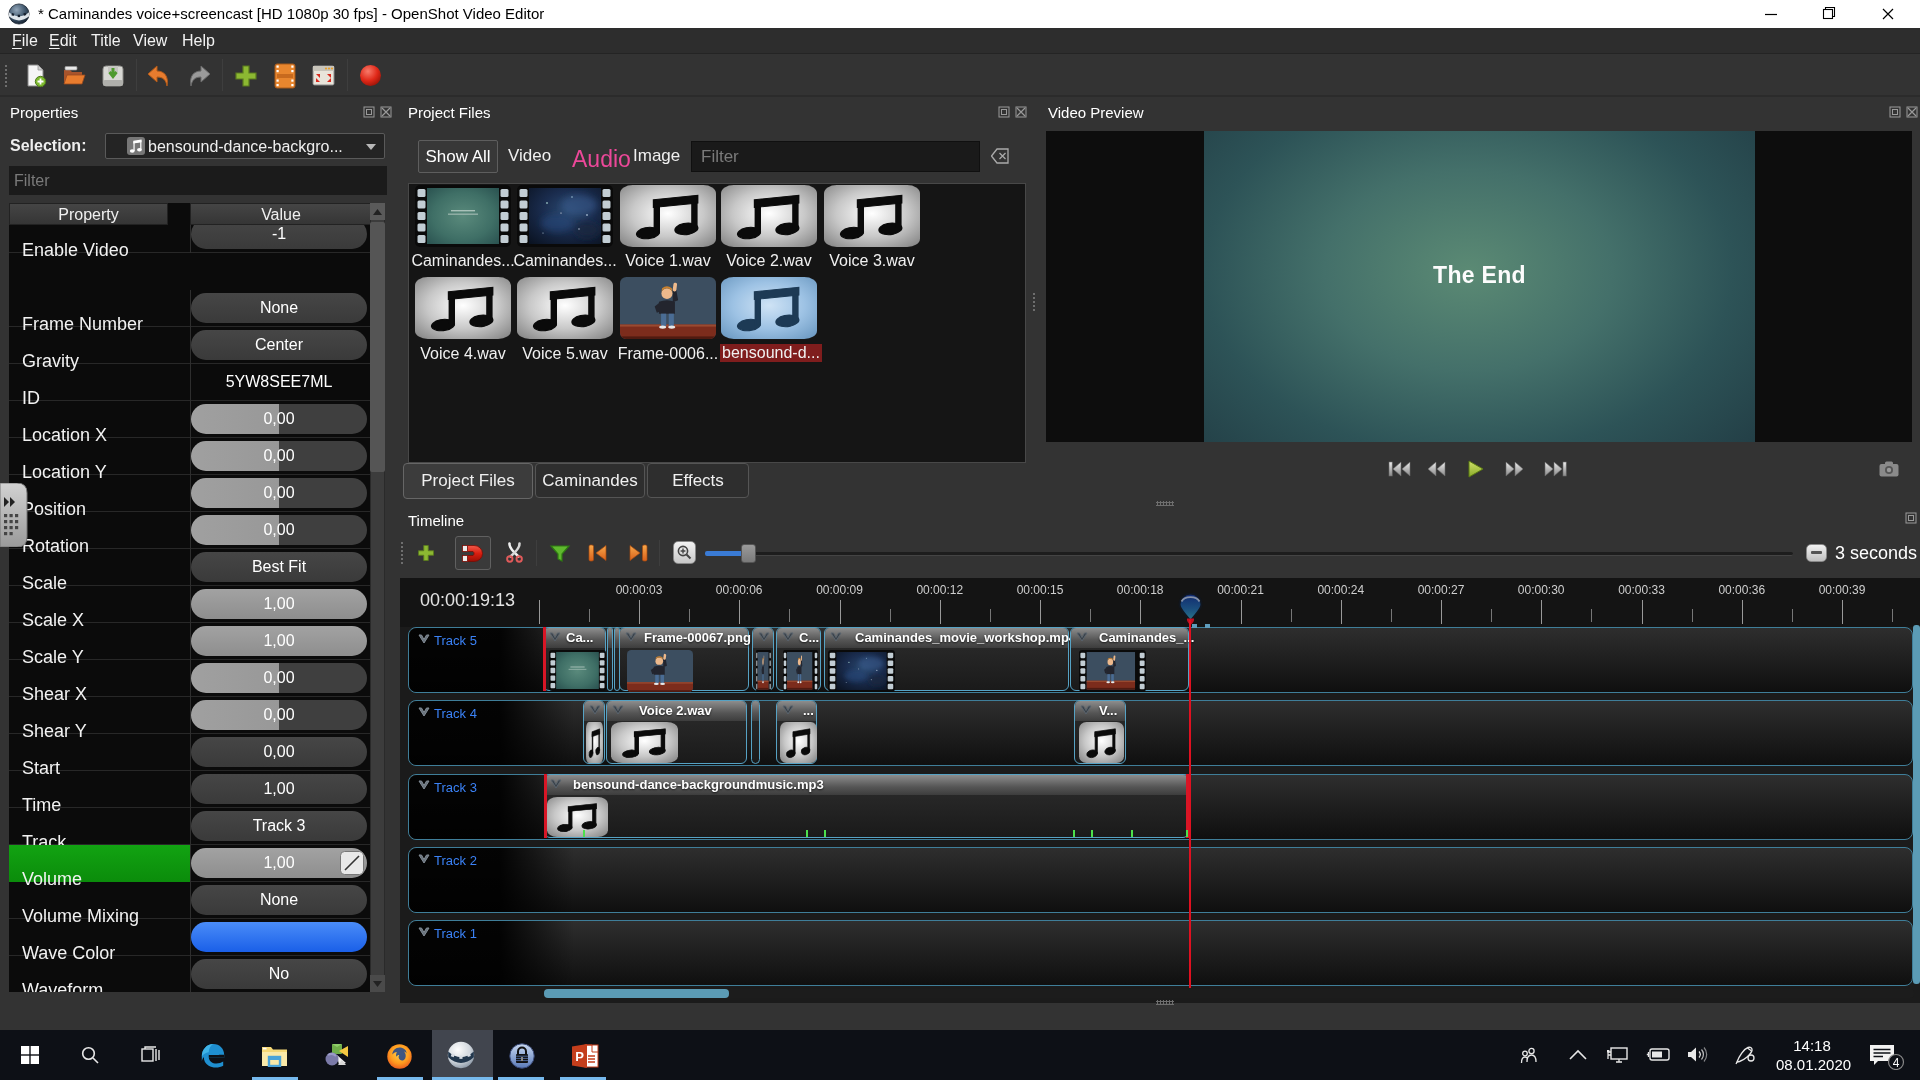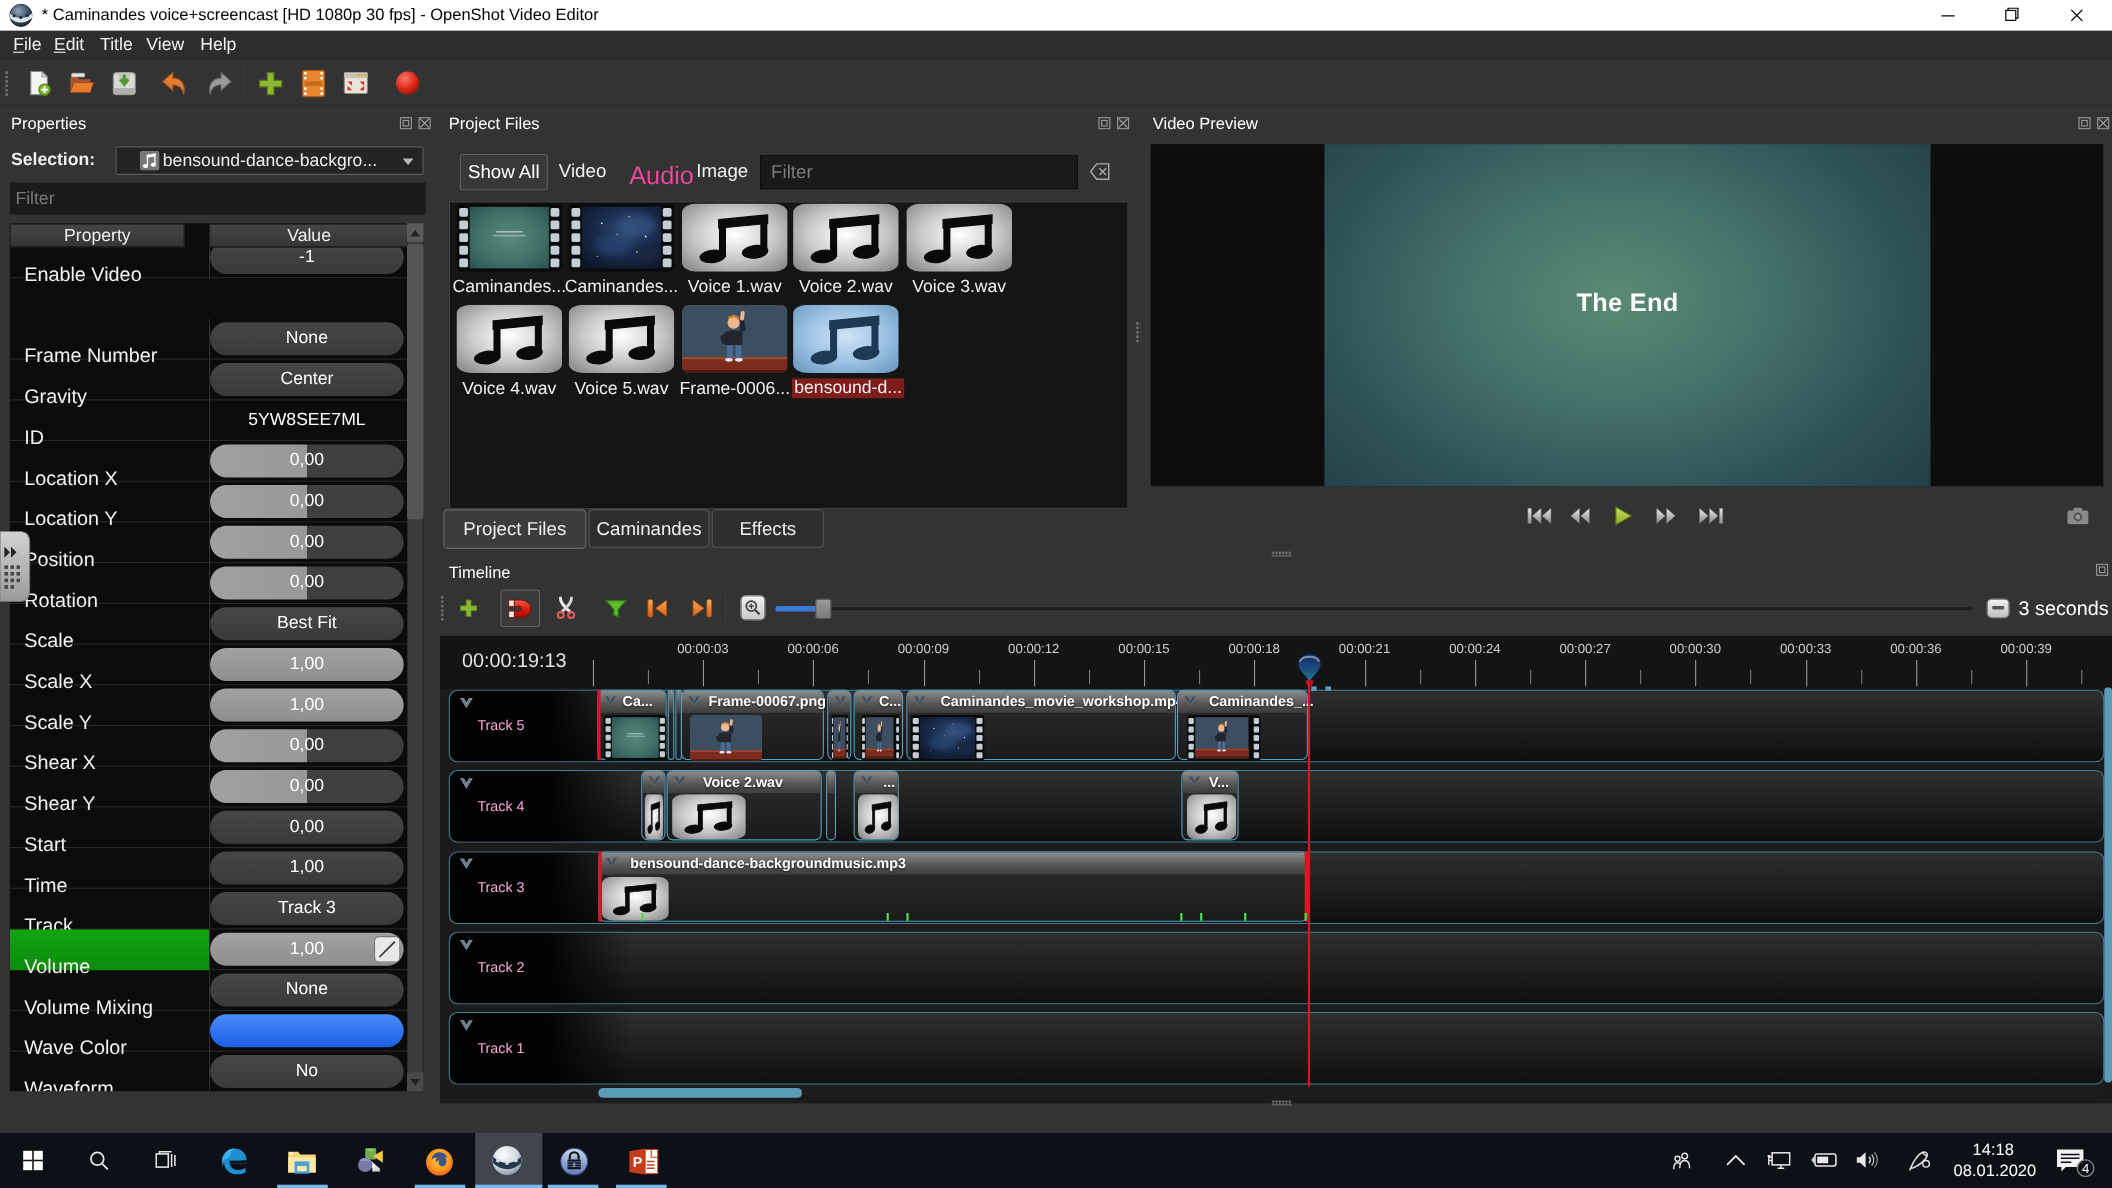--- a/index.html
+++ b/index.html
@@ -42,21 +42,21 @@
 #vp-black{left:1046px;top:131px;width:866px;height:311px;background:#0d0d0d;}
 #vp-video{left:158px;top:0px;width:551px;height:311px;background:radial-gradient(ellipse 400px 280px at 48% 45%,#5b8a74 0%,#44706a 36%,#2d5357 66%,#213b43 100%);}
 #vp-theend{left:0;top:131px;width:551px;text-align:center;color:#fcfcfc;font-size:23px;font-weight:bold;letter-spacing:0.3px;}
 
 #tl-ruler{left:400px;top:578px;width:1520px;height:49px;background:#141414;text-align:center;}
 .tick{position:absolute;width:1px;background:#999;}
 .rlabel{position:absolute;top:5px;font-size:12px;color:#cfcfcf;transform:translateX(-50%);}
 #tl-tracks{left:400px;top:627px;width:1520px;height:376px;background:#1b1b1b;}
 .trow{position:absolute;left:8px;width:1505px;height:66px;border:1px solid #3f7e99;border-radius:8px;background:linear-gradient(#2e2e2e,#0f0f0f);}
 .trowshade{position:absolute;left:0;top:0;width:165px;height:64px;border-radius:8px 0 0 8px;background:linear-gradient(90deg,rgba(0,0,0,.92) 55%,rgba(0,0,0,0));}
-.tname{position:absolute;left:34px;top:6px;font-size:13px;color:#f9a8d4;margin-top:19px;}
+.tname{position:absolute;left:34px;top:6px;font-size:13px;color:#3b82f6;}
 .clip{position:absolute;top:0;height:64px;border:1px solid #56a2c4;border-radius:6px;background:linear-gradient(#2e2e2e,#1a1a1a);overflow:hidden;}
 .chead{position:absolute;left:0;top:0;right:0;height:20px;background:linear-gradient(#8d8d8d,#555 60%,#3d3d3d);}
 .ctitle{position:absolute;top:3px;font-size:13px;font-weight:bold;color:#fff;text-shadow:0 1px 2px rgba(0,0,0,.7);white-space:nowrap;}
 .redge{position:absolute;top:0;width:3px;height:64px;background:#d81626;}
 
 #taskbar{left:0;top:1030px;width:1920px;height:50px;background:#0d1016;}
 .tbu{position:absolute;top:1077px;height:3px;background:#76b9ed;}
 #clock{left:1776px;top:1036px;width:72px;color:#fff;font-size:15px;text-align:center;line-height:19px;}
 </style></head>
 <body>

